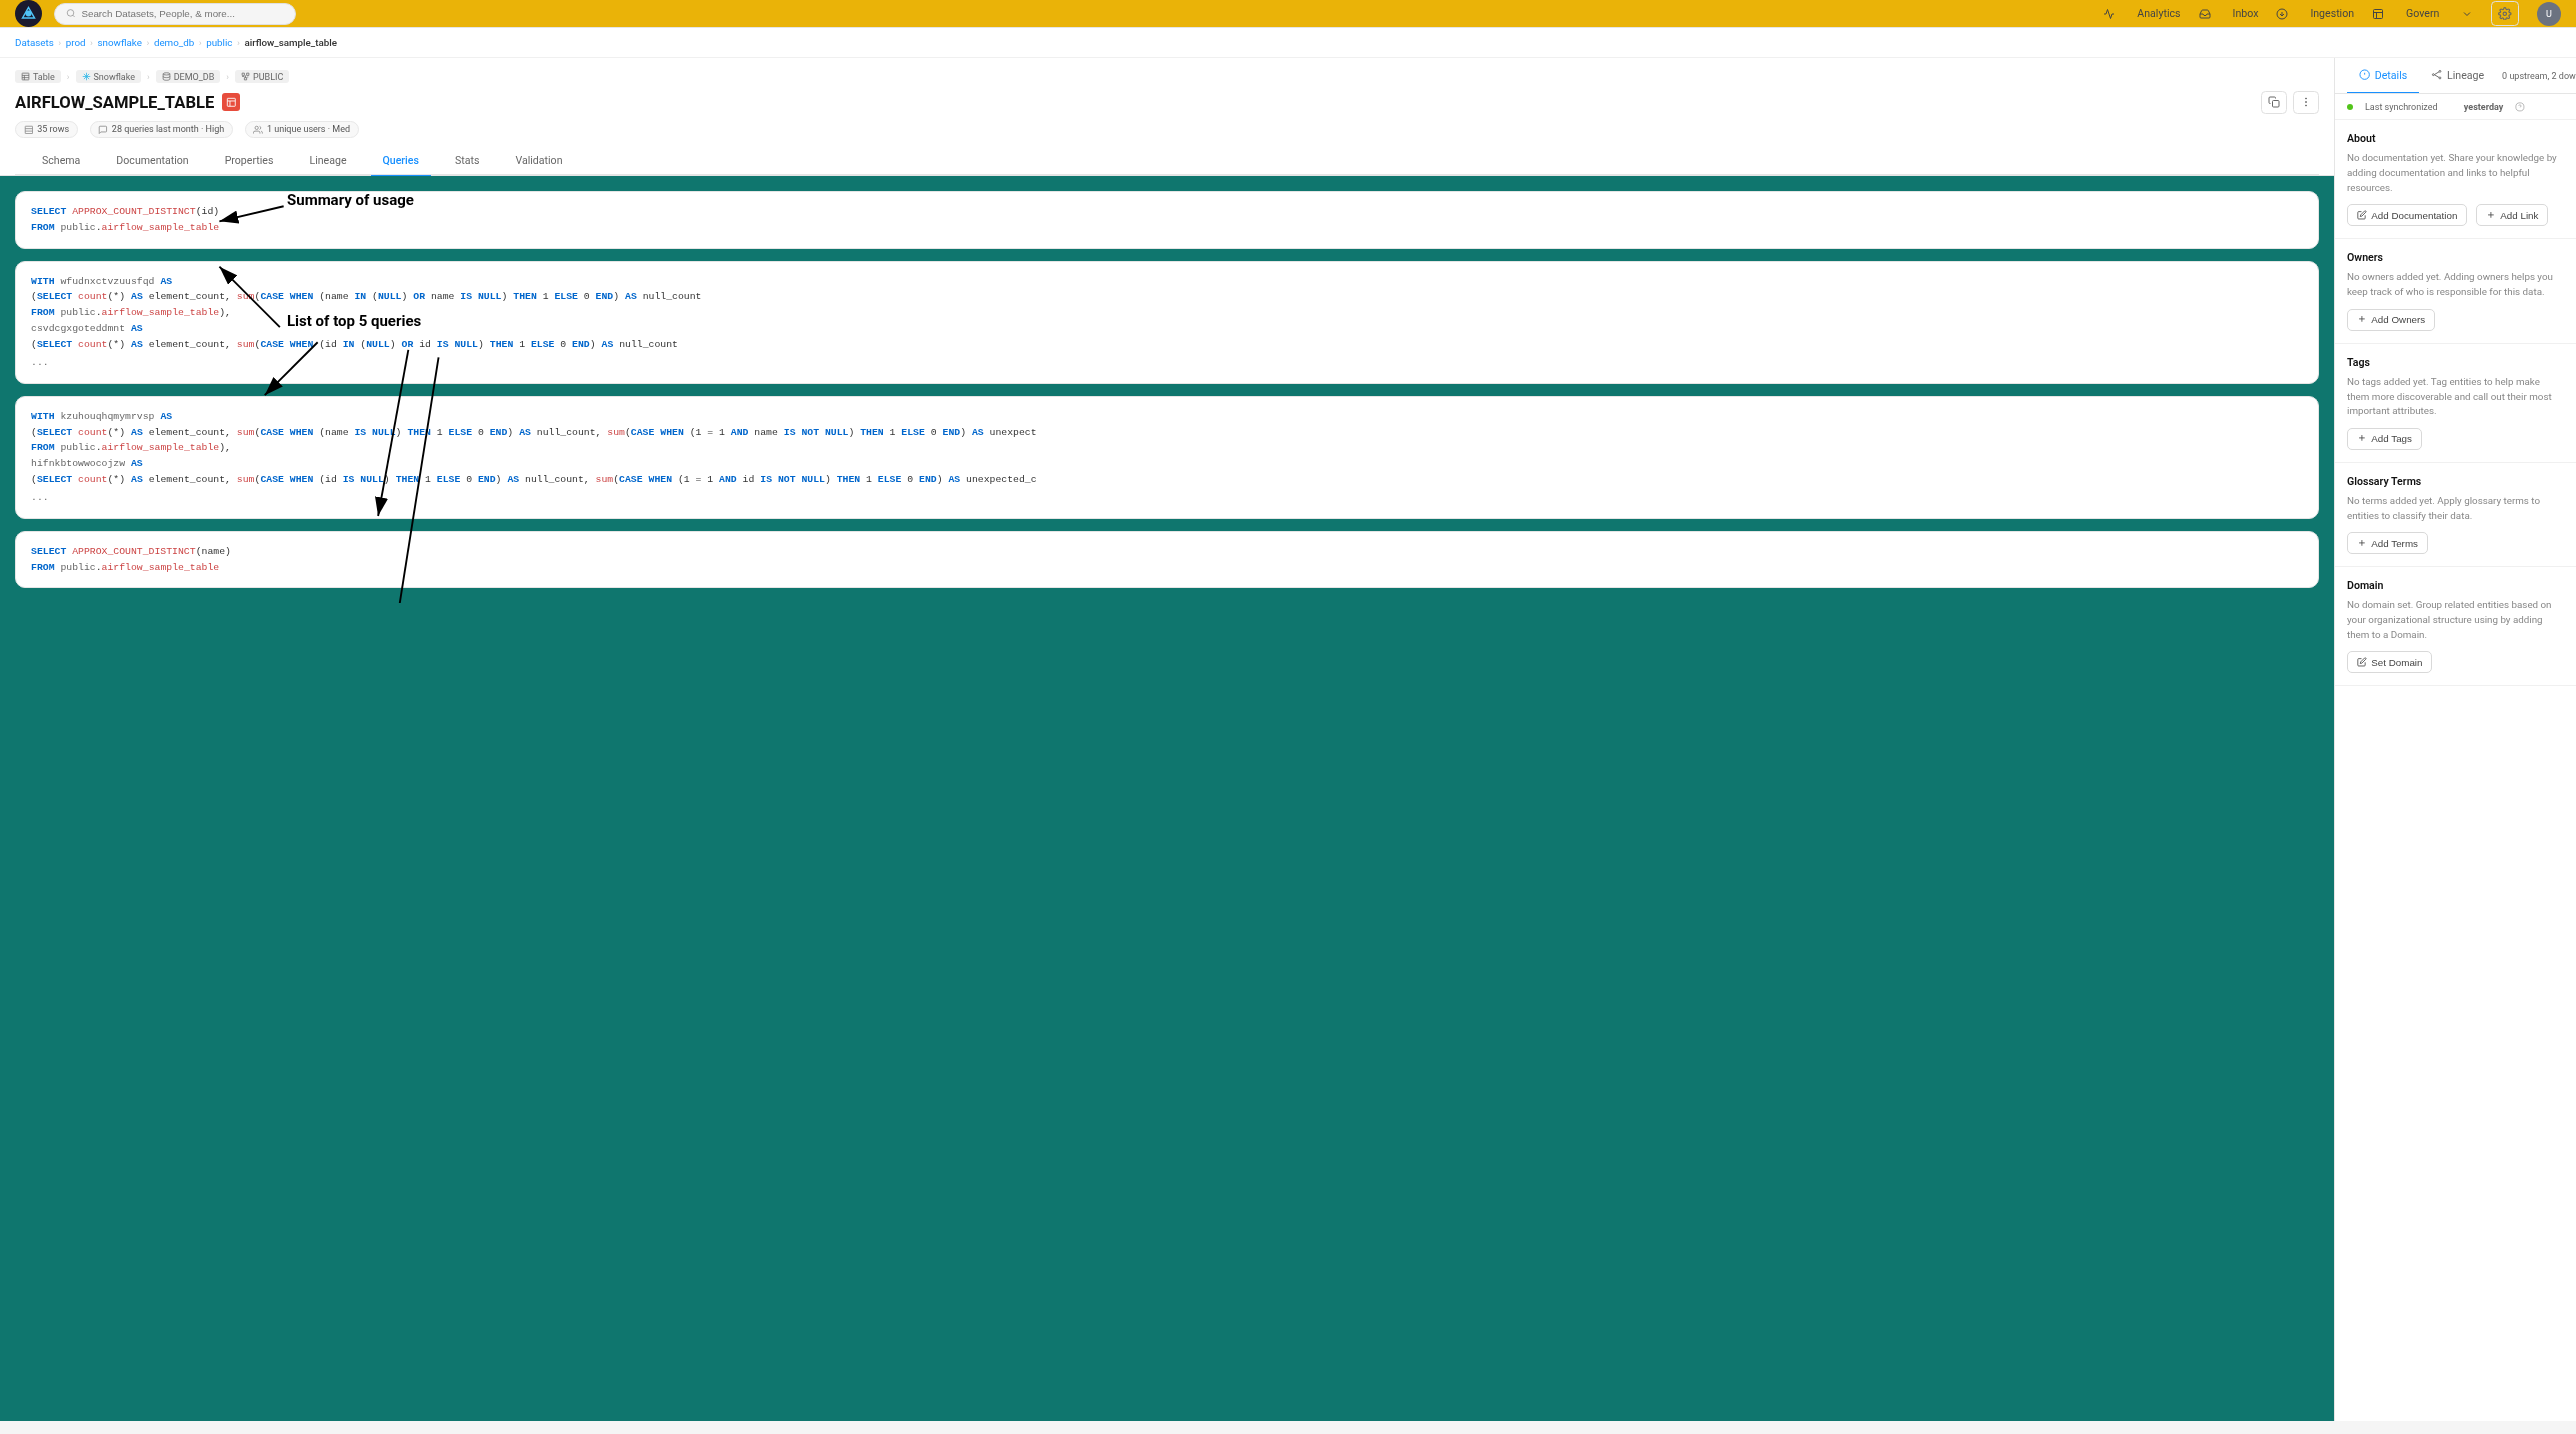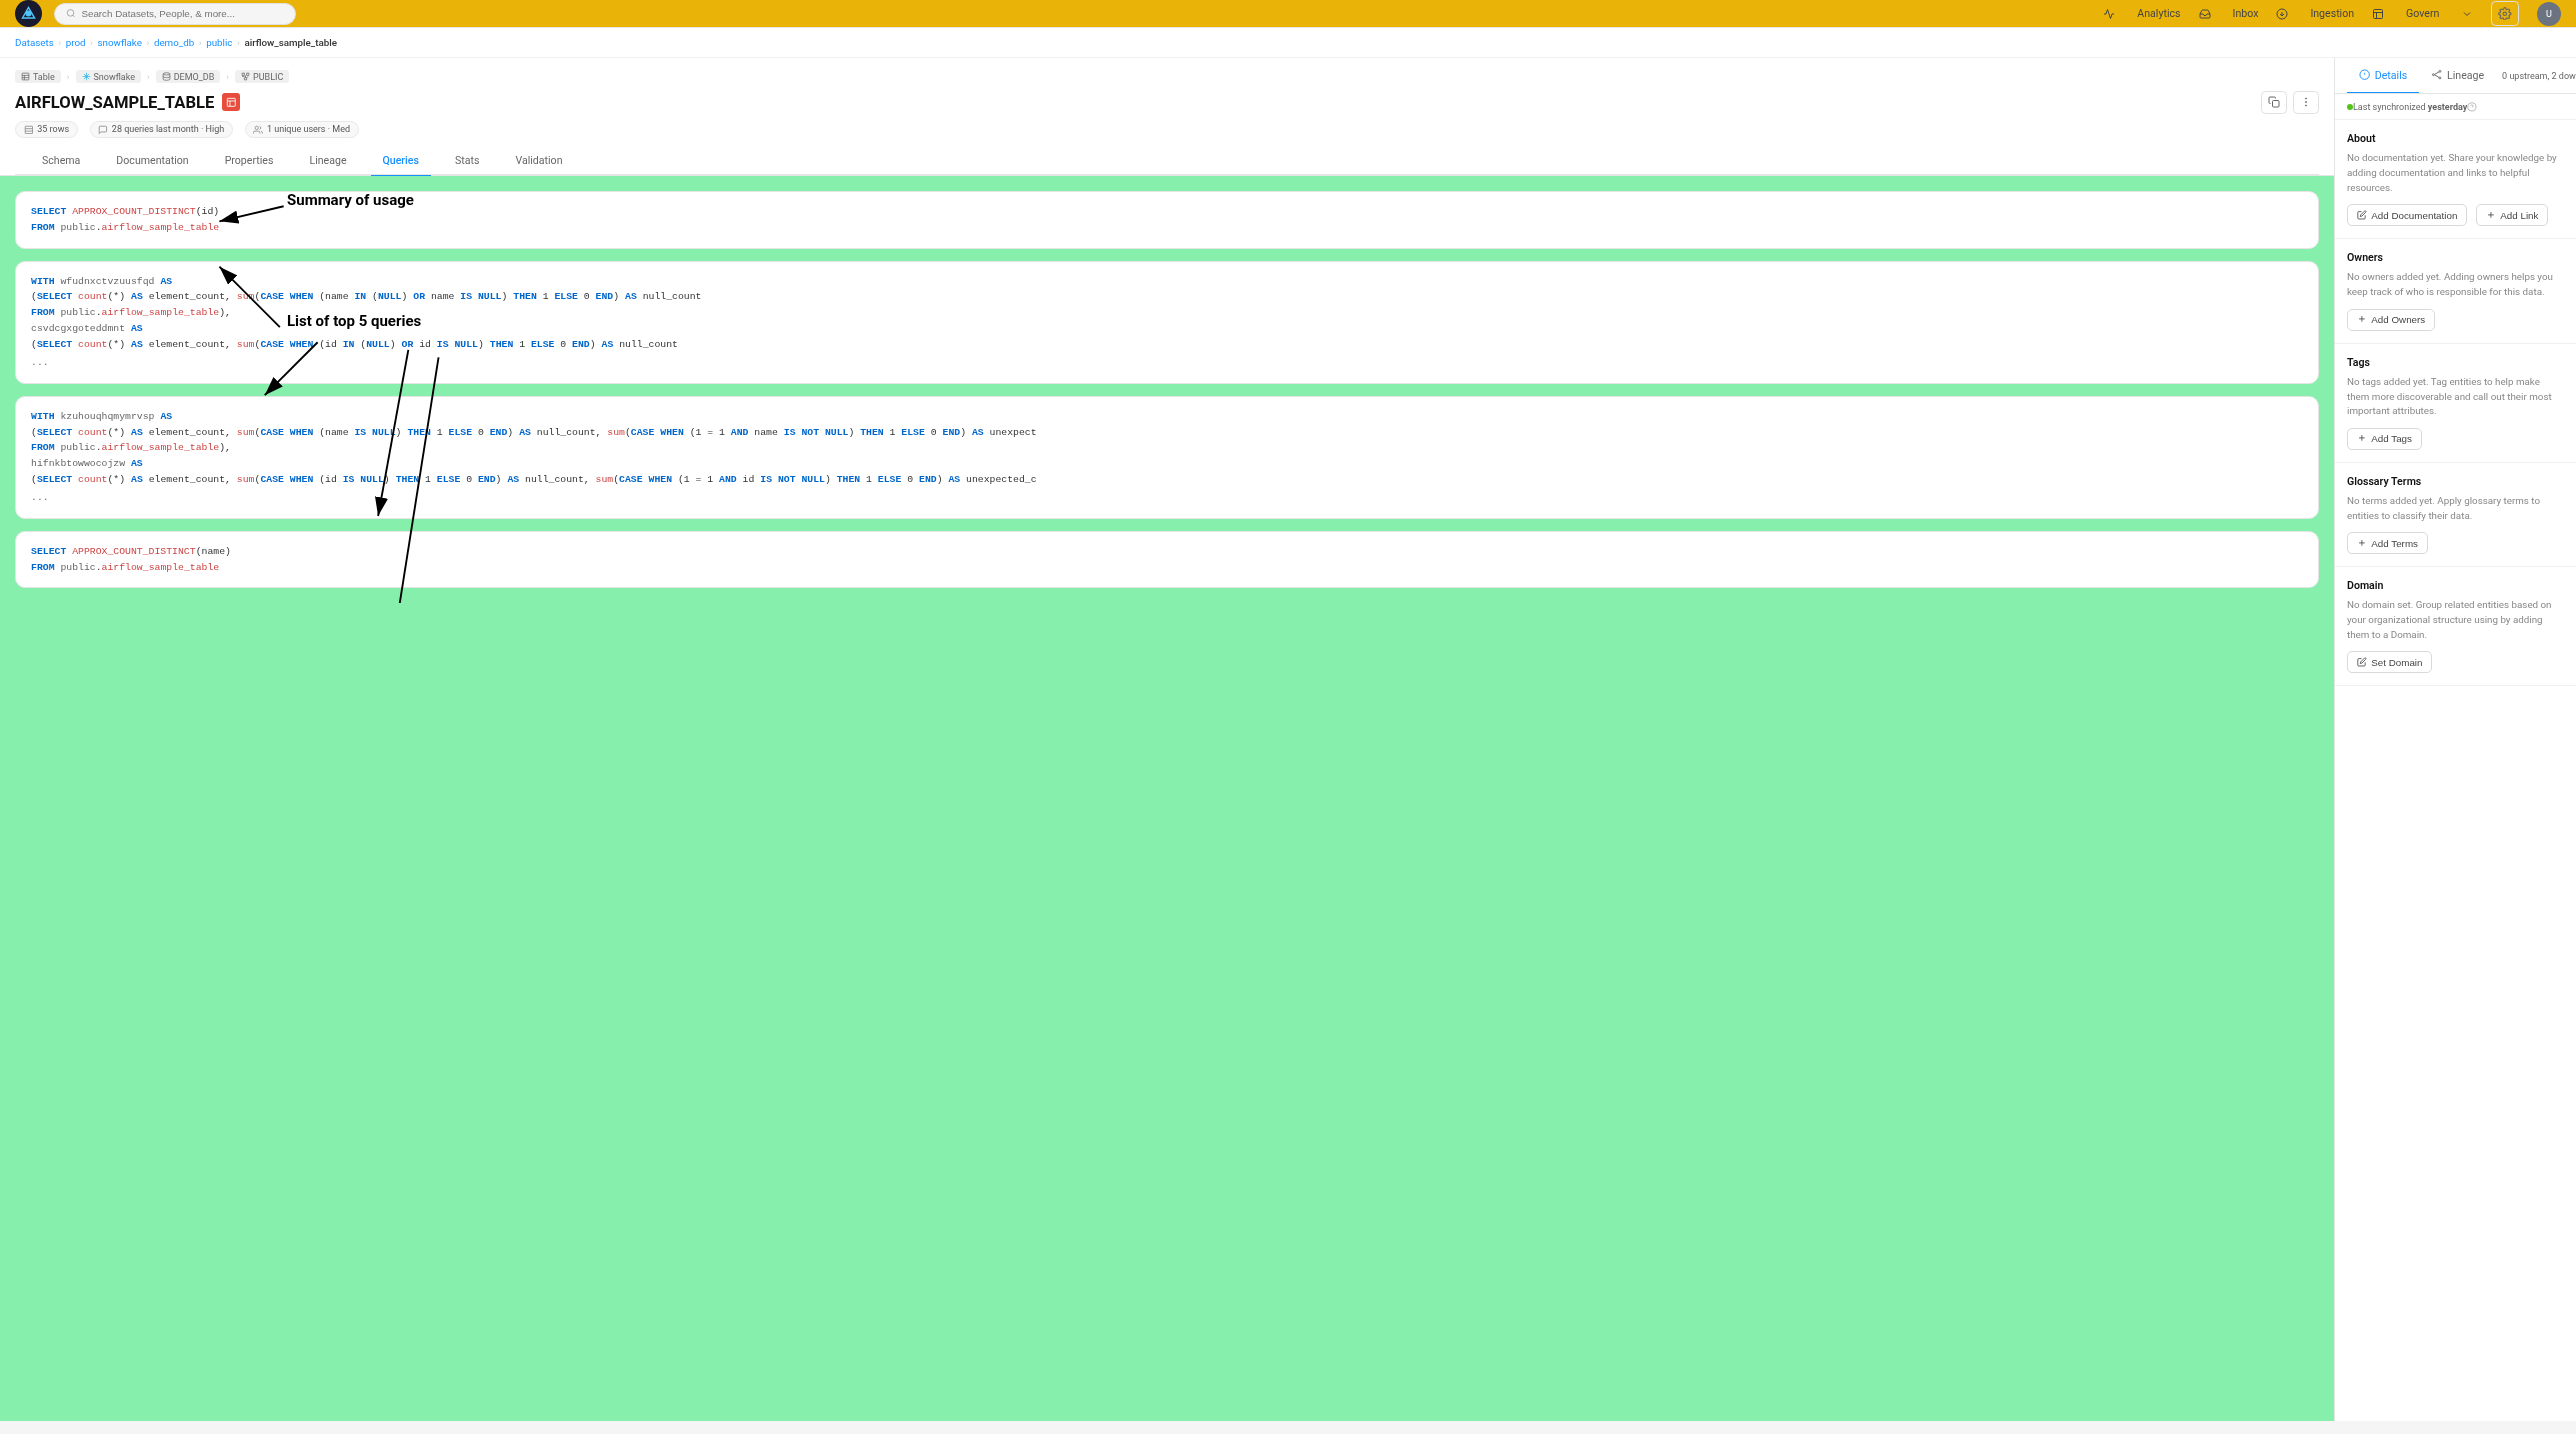--- a/index.html
+++ b/index.html
@@ -30,21 +30,21 @@
       font-size: 9.8px; color: #666; background: #fff; border-bottom: 0.8px solid #f0f0f0;
     }
     .breadcrumb a { color: #1890ff; text-decoration: none; }
     .breadcrumb .sep { color: #ccc; }
     .breadcrumb .current { color: #333; font-weight: 500; }
 
     
     .main-layout { display: flex; height: calc(100vh - 39px - 32px); }
 
     
-    .content-area { flex: 1; overflow-y: auto; background: #86efac; }
+    .content-area { flex: 1; overflow-y: auto; background: #0f766e; }
 
     
     .entity-header { background: #fff; padding: 12px 15px 0; border-bottom: 0.8px solid #e5e5e5; }
     .entity-breadcrumb { display: flex; align-items: center; gap: 6px; font-size: 9px; color: #666; margin-bottom: 7.6px; }
     .entity-breadcrumb .badge { display: flex; align-items: center; gap: 3px; background: #f0f0f0; border-radius: 3px; padding: 1.5px 6px; font-size: 9px; }
     .entity-breadcrumb .sep { color: #ccc; }
 
     .entity-title-row { display: flex; align-items: center; justify-content: space-between; margin-bottom: 7.6px; }
     .entity-title { display: flex; align-items: center; gap: 7.6px; }
     .entity-title h1 { font-size: 16.6px; font-weight: 700; color: #111; }
@@ -75,21 +75,21 @@
       border-left: 0.8px solid #e5e5e5; overflow-y: auto; padding: 0;
     }
 
     
     .sidebar-header { display: flex; align-items: center; justify-content: space-between; border-bottom: 0.8px solid #e5e5e5; padding: 0 12px; }
     .sidebar-tabs { display: flex; }
     .sidebar-tab { padding: 10.6px 12px; font-size: 10.6px; color: #666; cursor: pointer; border-bottom: 1.5px solid transparent; display: flex; align-items: center; gap: 4.5px; }
     .sidebar-tab.active { color: #1890ff; border-bottom-color: #1890ff; }
     .sidebar-tab svg { width: 11.3px; height: 11.3px; }
     .lineage-badge { font-size: 9px; color: #666; padding: 10.6px 6px; white-space: nowrap; }
-    .sync-status { display: flex; align-items: center; gap: 0; font-size: 9px; color: #666; padding: 7.6px 12px; border-bottom: 0.8px solid #f0f0f0; }
+    .sync-status { display: flex; align-items: center; gap: 12px; font-size: 9px; color: #666; padding: 7.6px 12px; border-bottom: 0.8px solid #f0f0f0; }
     .sync-dot { width: 6px; height: 6px; border-radius: 50%; background: #52c41a; }
 
     .sidebar-section { padding: 12px; border-bottom: 0.8px solid #f0f0f0; }
     .sidebar-section h3 { font-size: 10.6px; font-weight: 600; color: #111; margin-bottom: 6px; }
     .sidebar-section p { font-size: 9.8px; color: #888; line-height: 1.5; margin-bottom: 9px; }
     .action-btn { display: inline-flex; align-items: flex-start; gap: 4.5px; font-size: 9.8px; color: #444; border: 0.8px solid #d9d9d9; border-radius: 5px; padding: 4.5px 9px; cursor: pointer; background: #fff; margin-right: 6px; }
 
     .wrapper { position: relative; }
   </style>
 </head>

